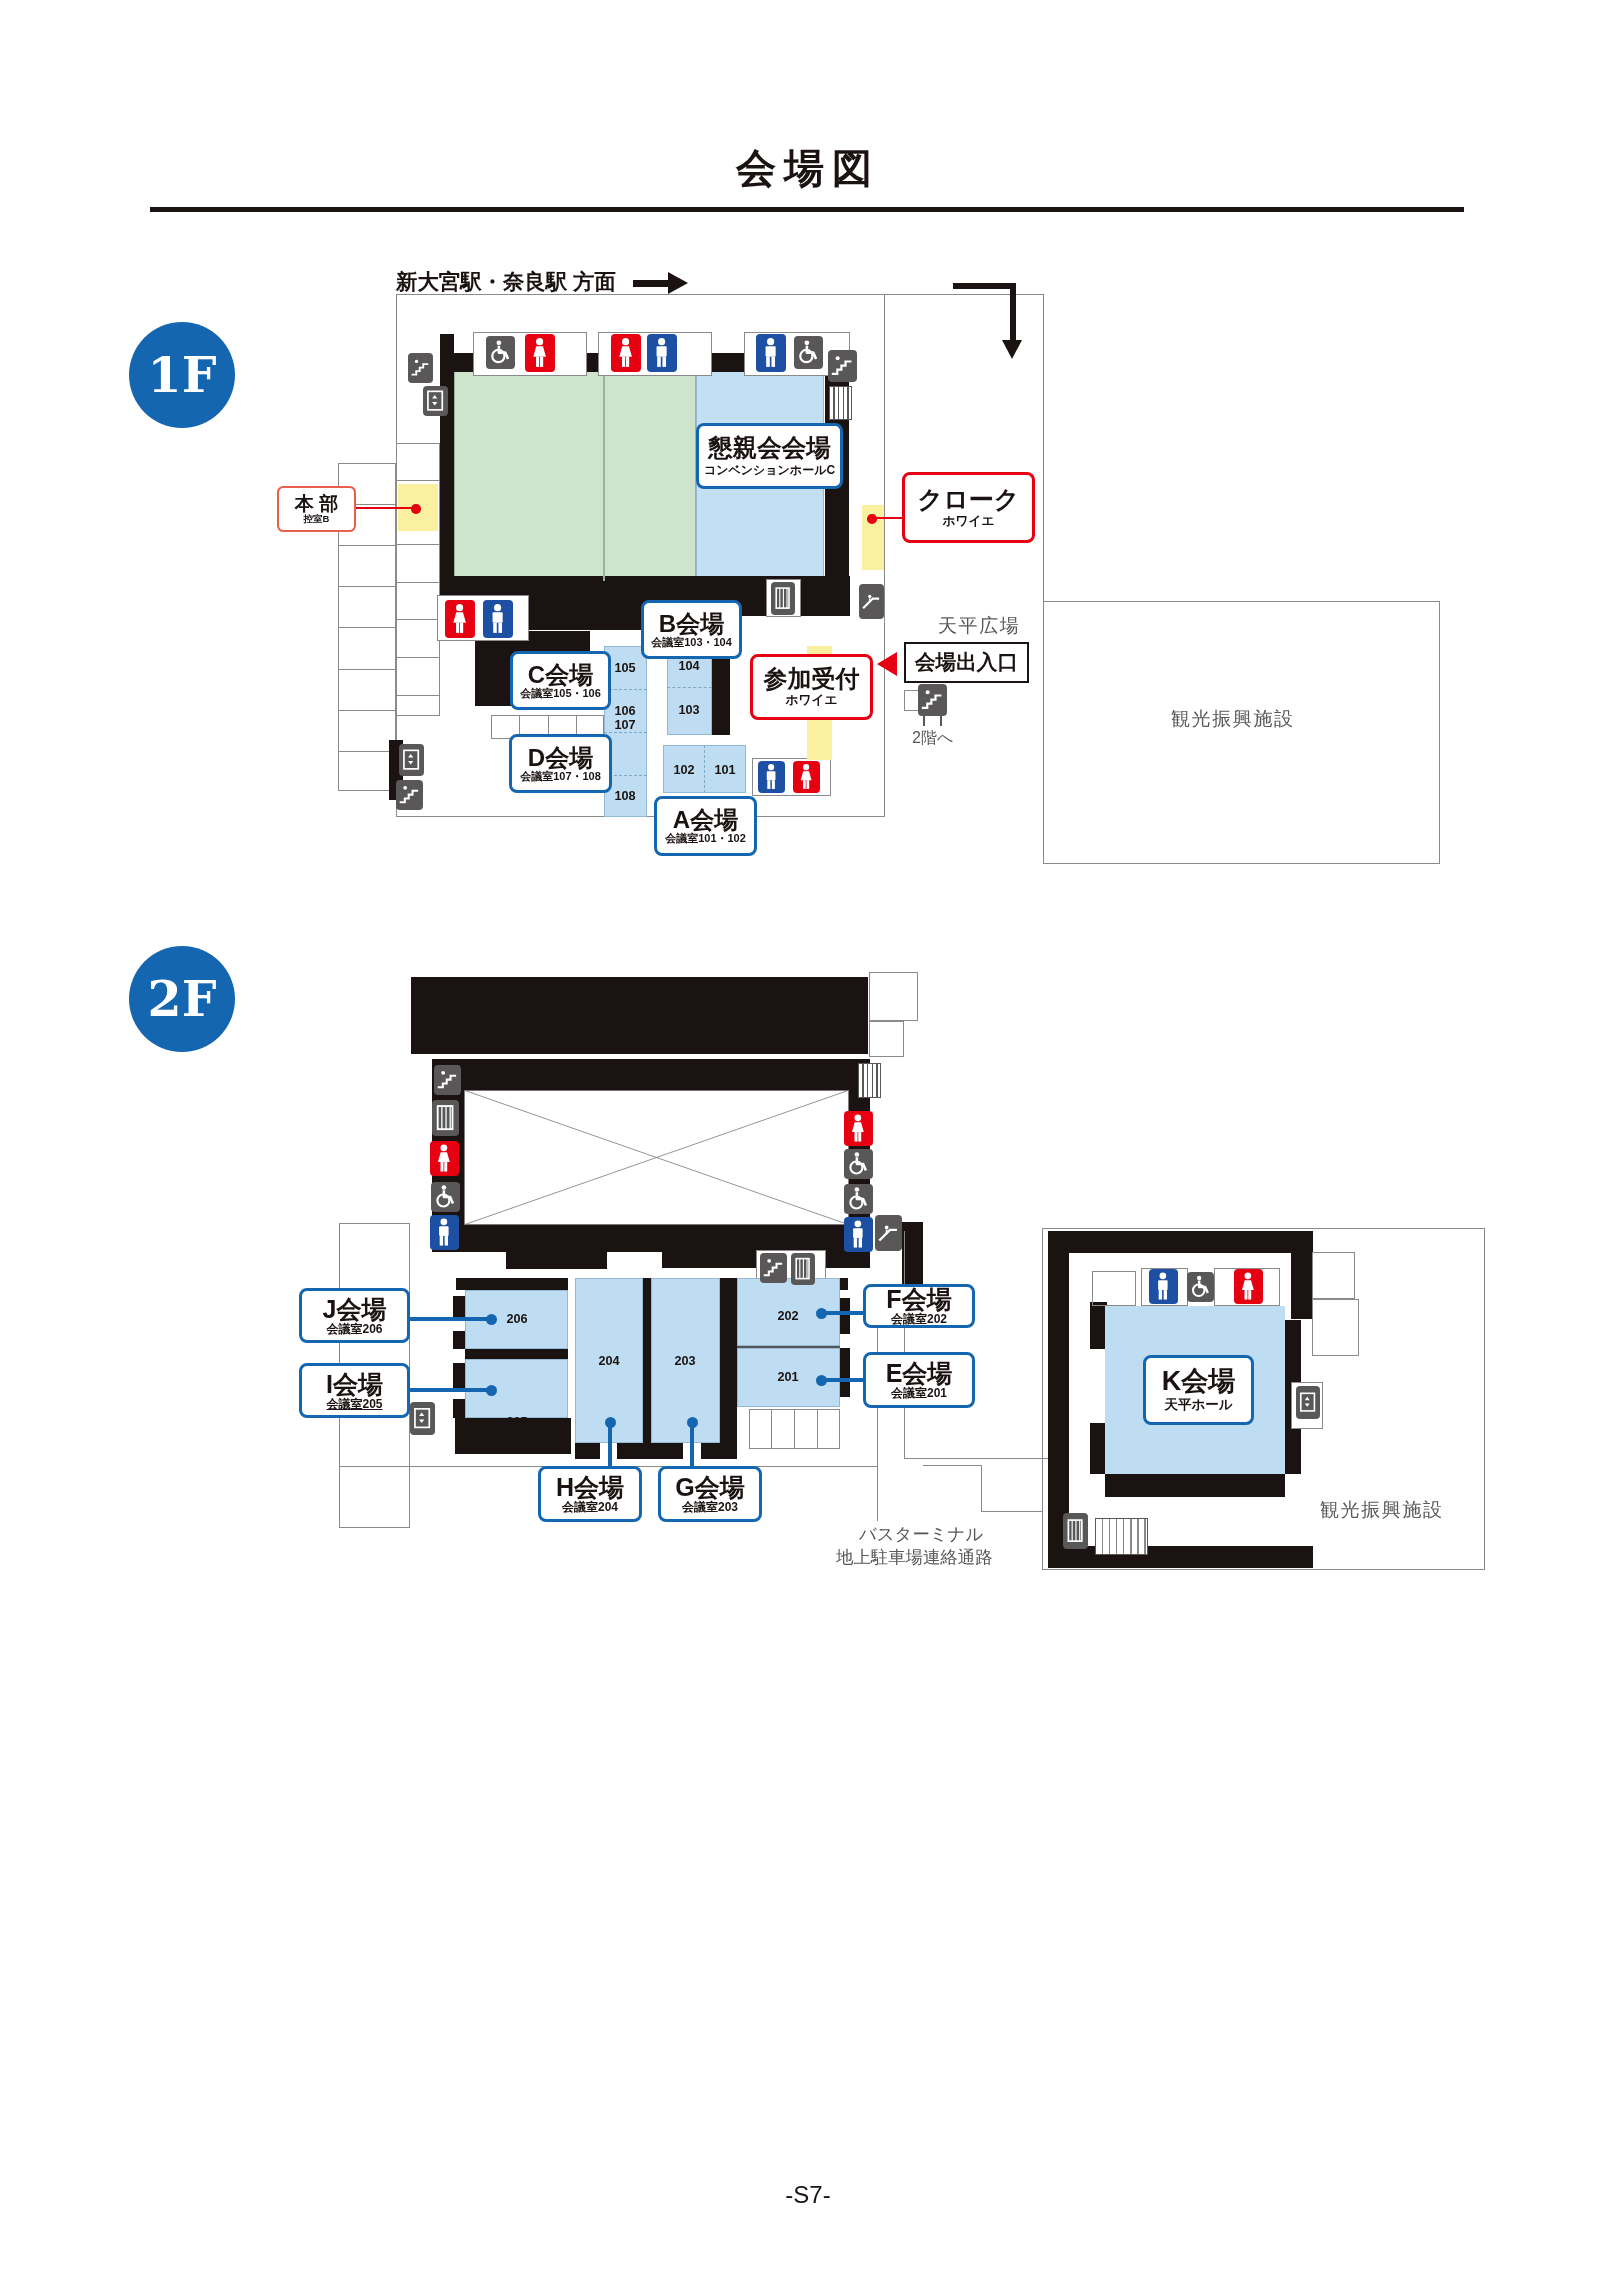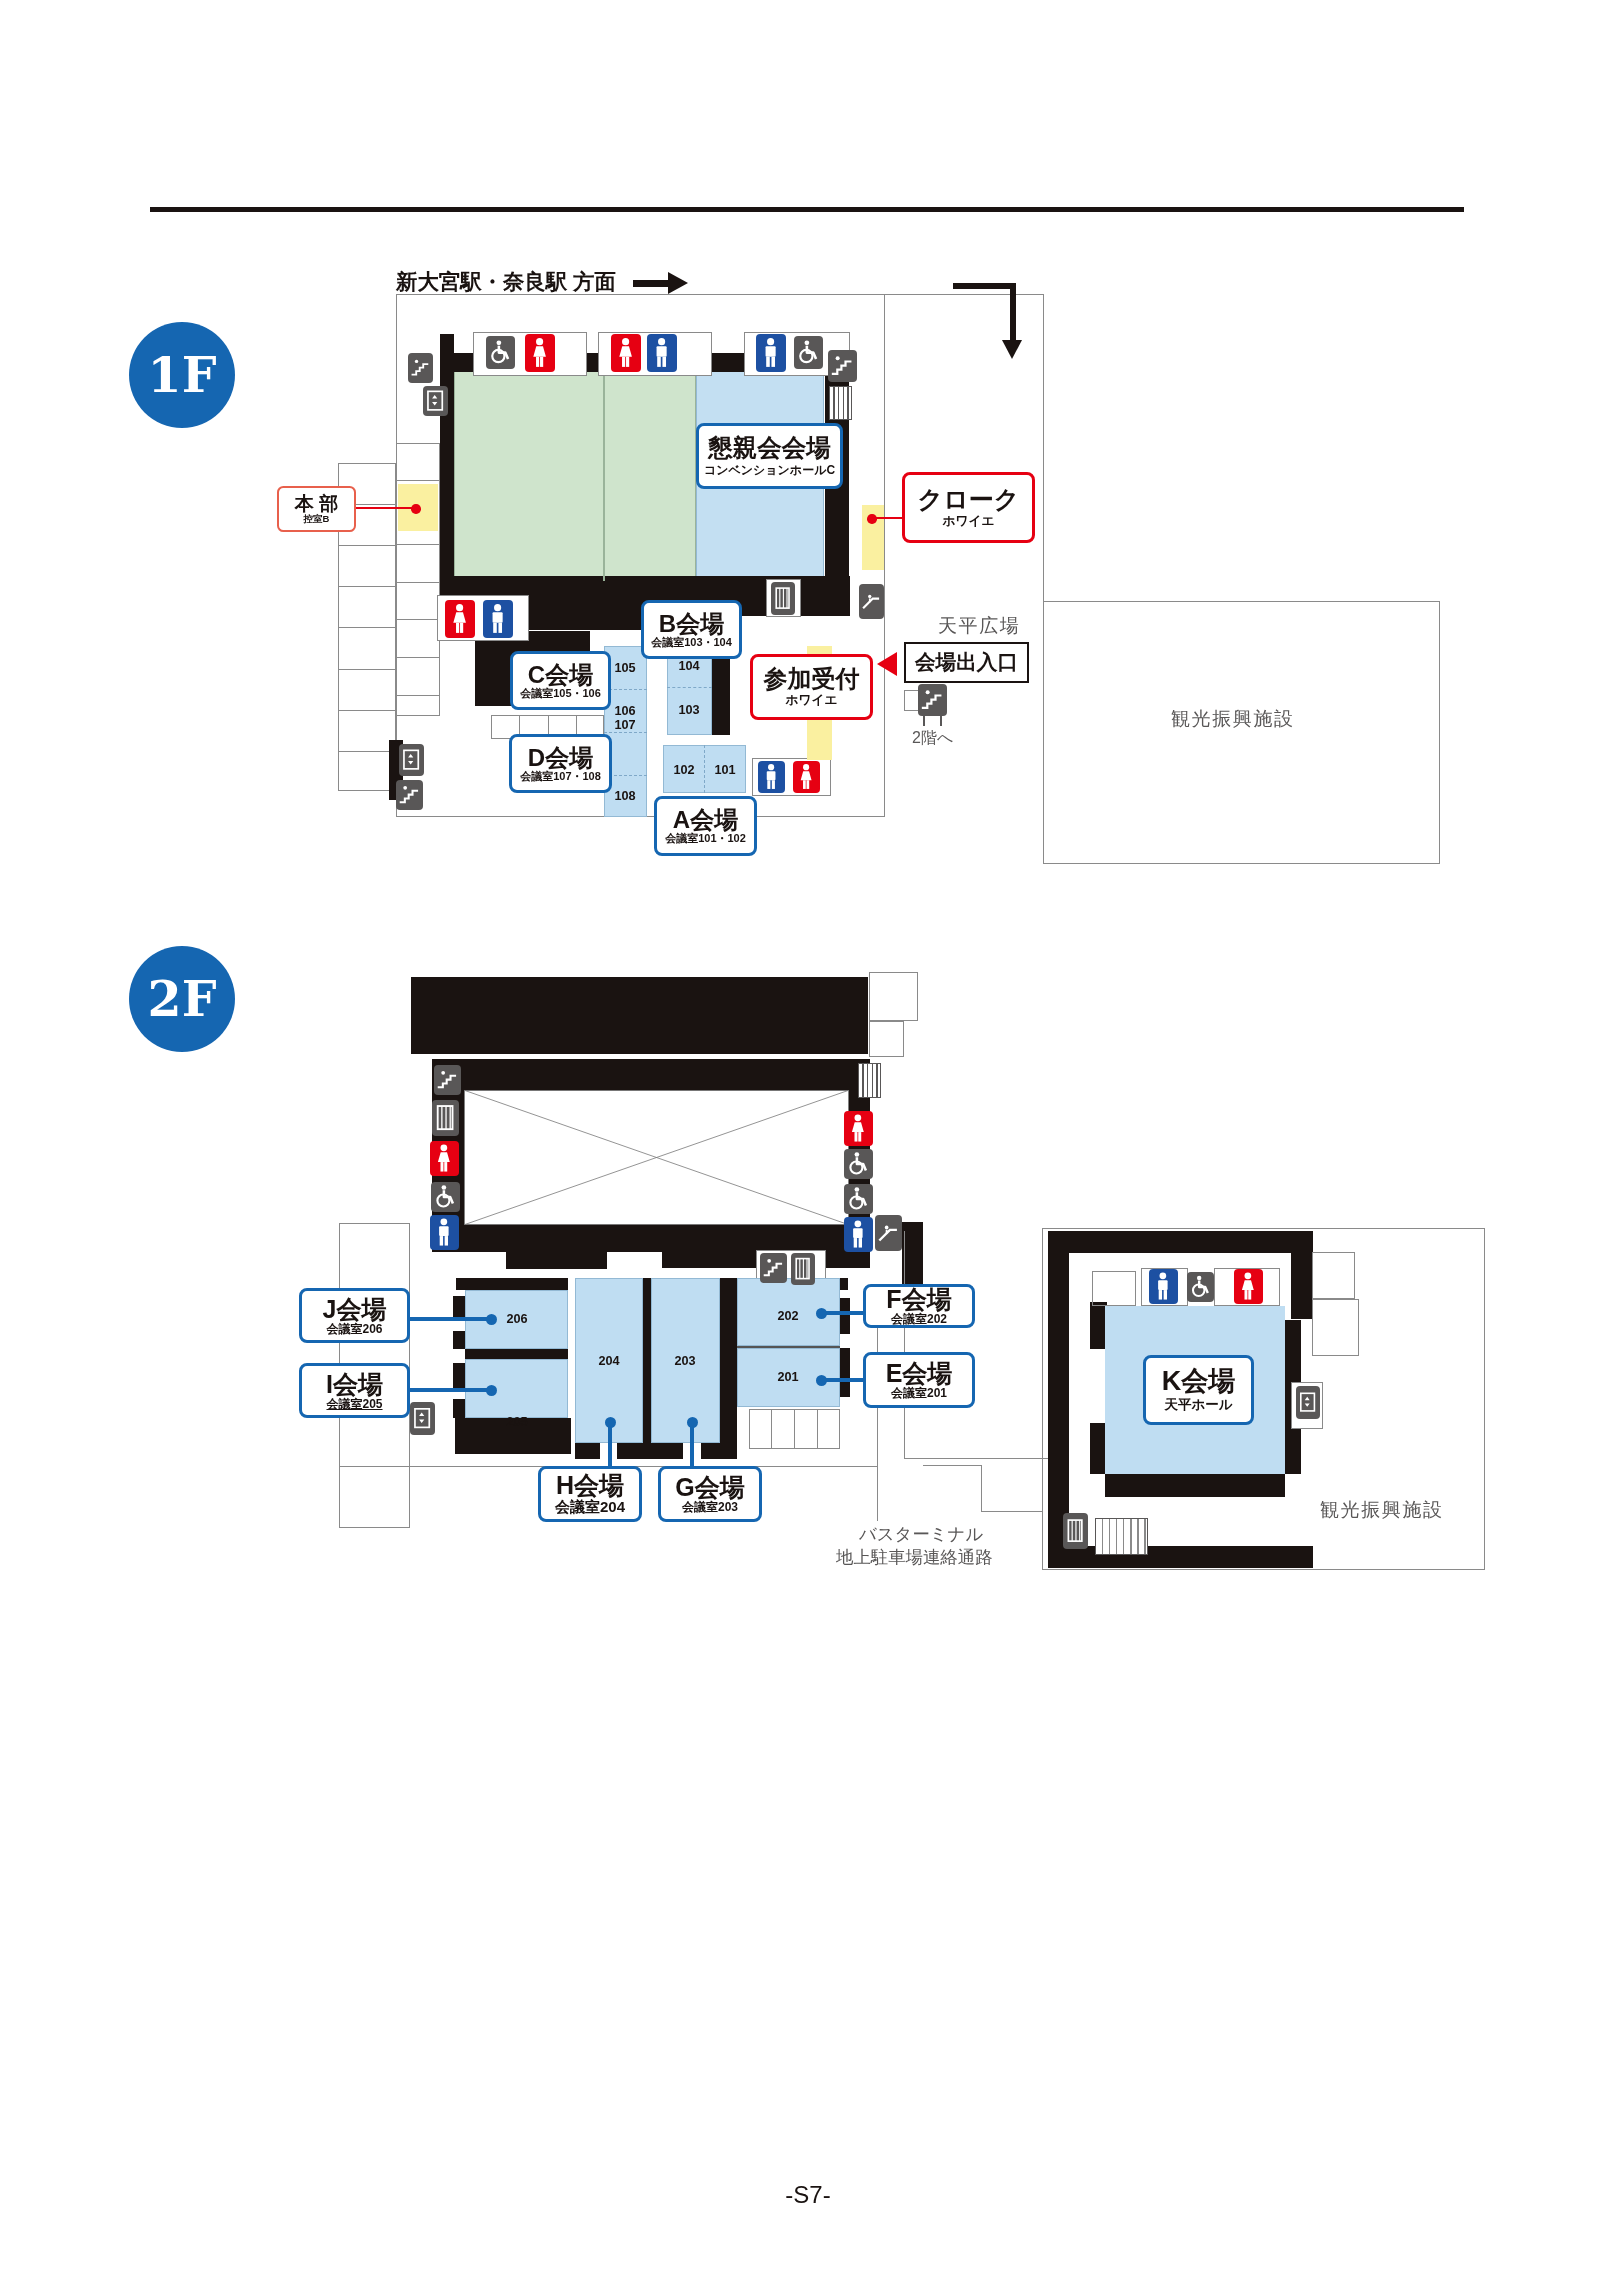--- a/index.html
+++ b/index.html
@@ -35,20 +35,21 @@
          display:flex;align-items:center;justify-content:center;z-index:6;
          font-family:"DejaVu Serif","Liberation Serif",serif;font-size:49px;font-weight:bold;}
   .yellow{position:absolute;background:#faf0a0;z-index:2;}
   .tri{position:absolute;width:0;height:0;z-index:6;}
 </style>
 </head>
 <body>
 
 <div class="page">
 
+  <div class="abs" style="left:0;top:141px;width:100%;text-align:center;font-size:40px;font-weight:bold;letter-spacing:8px;">会場図</div>
   <div class="abs" style="left:150px;top:207px;width:1314px;height:4.7px;background:#1a1311;"></div>
 
   <div class="badge" style="left:129px;top:322px;">1F</div>
 
   <div class="abs" style="left:396px;top:267px;font-size:21.4px;font-weight:bold;">新大宮駅・奈良駅 方面</div>
   <div class="abs" style="left:633px;top:280px;width:35px;height:7.1px;background:#1a1311;z-index:3;"></div>
   <div class="tri" style="left:668px;top:272px;border-left:20.6px solid #1a1311;border-top:11px solid transparent;border-bottom:11px solid transparent;"></div>
 
   <div class="abs" style="left:953px;top:283px;width:62px;height:5.5px;background:#1a1311;z-index:3;"></div>
   <div class="abs" style="left:1010px;top:283px;width:5.5px;height:59px;background:#1a1311;z-index:3;"></div>
@@ -496,21 +497,21 @@
   <div class="vlabel" style="left:863px;top:1284px;width:112px;height:44px;">
     <div class="vl-main" style="font-size:25px;">F会場</div>
     <div class="vl-sub" style="font-size:12px;">会議室202</div>
   </div>
   <div class="vlabel" style="left:863px;top:1352px;width:112px;height:56px;">
     <div class="vl-main" style="font-size:25px;">E会場</div>
     <div class="vl-sub" style="font-size:12px;">会議室201</div>
   </div>
   <div class="vlabel" style="left:538px;top:1466px;width:104px;height:56px;">
     <div class="vl-main" style="font-size:25px;">H会場</div>
-    <div class="vl-sub" style="font-size:15px;">会議室204</div>
+    <div class="vl-sub" style="font-size:12px;">会議室204</div>
   </div>
   <div class="vlabel" style="left:658px;top:1466px;width:104px;height:56px;">
     <div class="vl-main" style="font-size:25px;">G会場</div>
     <div class="vl-sub" style="font-size:12px;">会議室203</div>
   </div>
 
   <div class="outline" style="left:1042px;top:1228px;width:443px;height:342px;"></div>
   <div class="wall" style="left:1048px;top:1231px;width:265px;height:22px;"></div>
   <div class="wall" style="left:1048px;top:1231px;width:21.4px;height:337px;"></div>
   <div class="wall" style="left:1048px;top:1546px;width:265px;height:22px;"></div>

